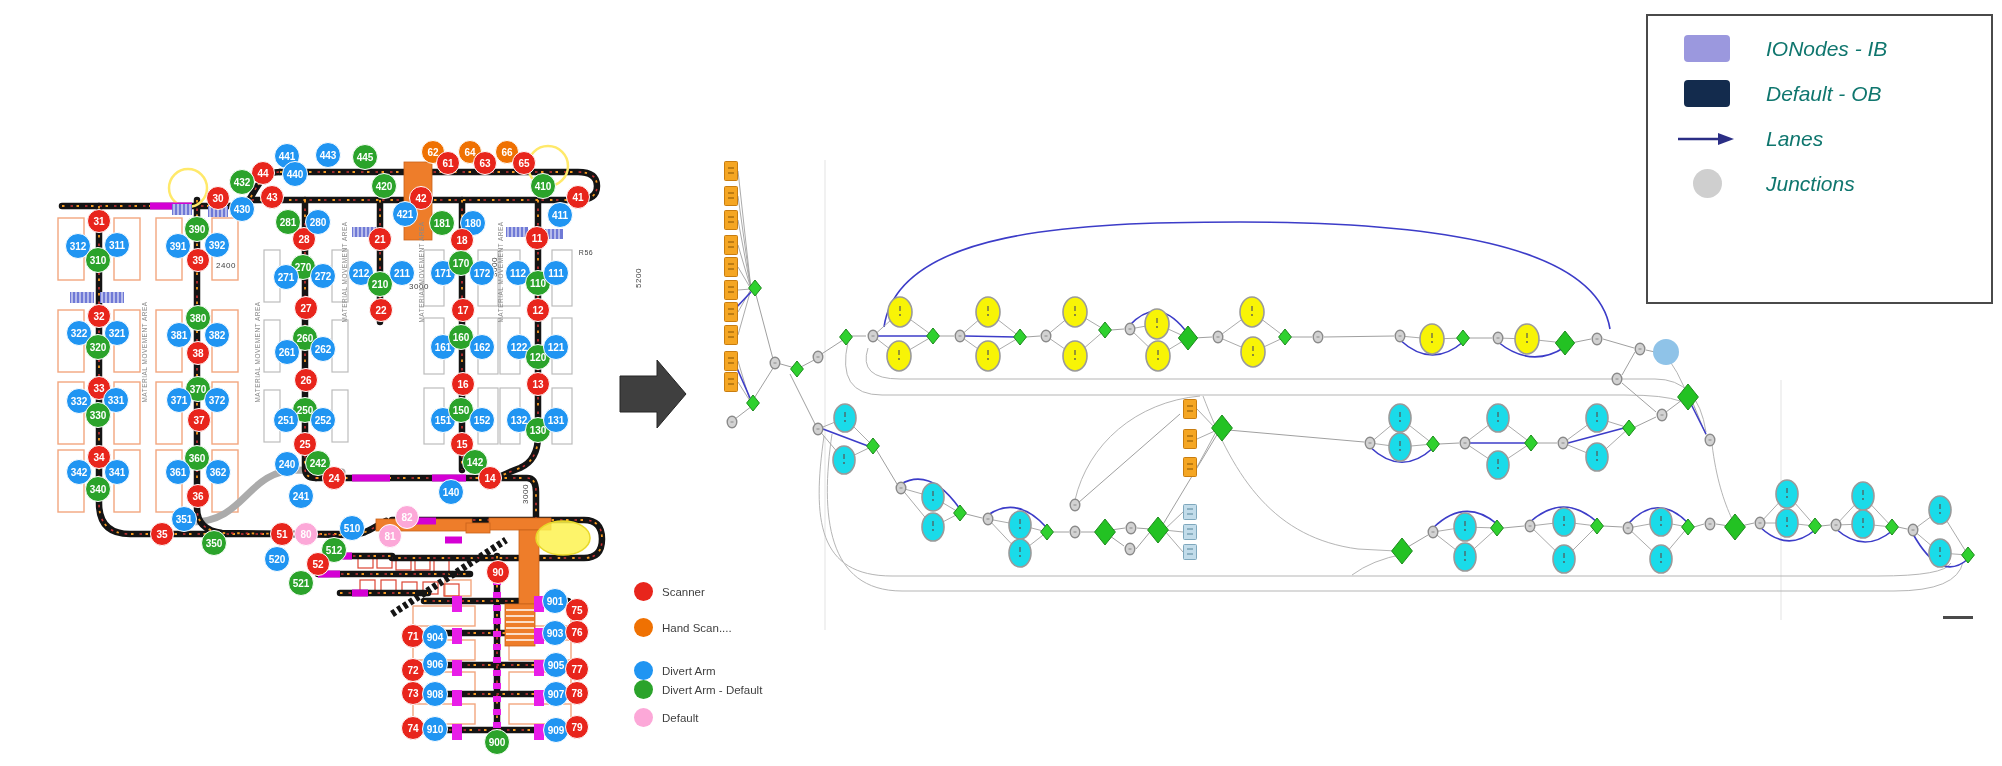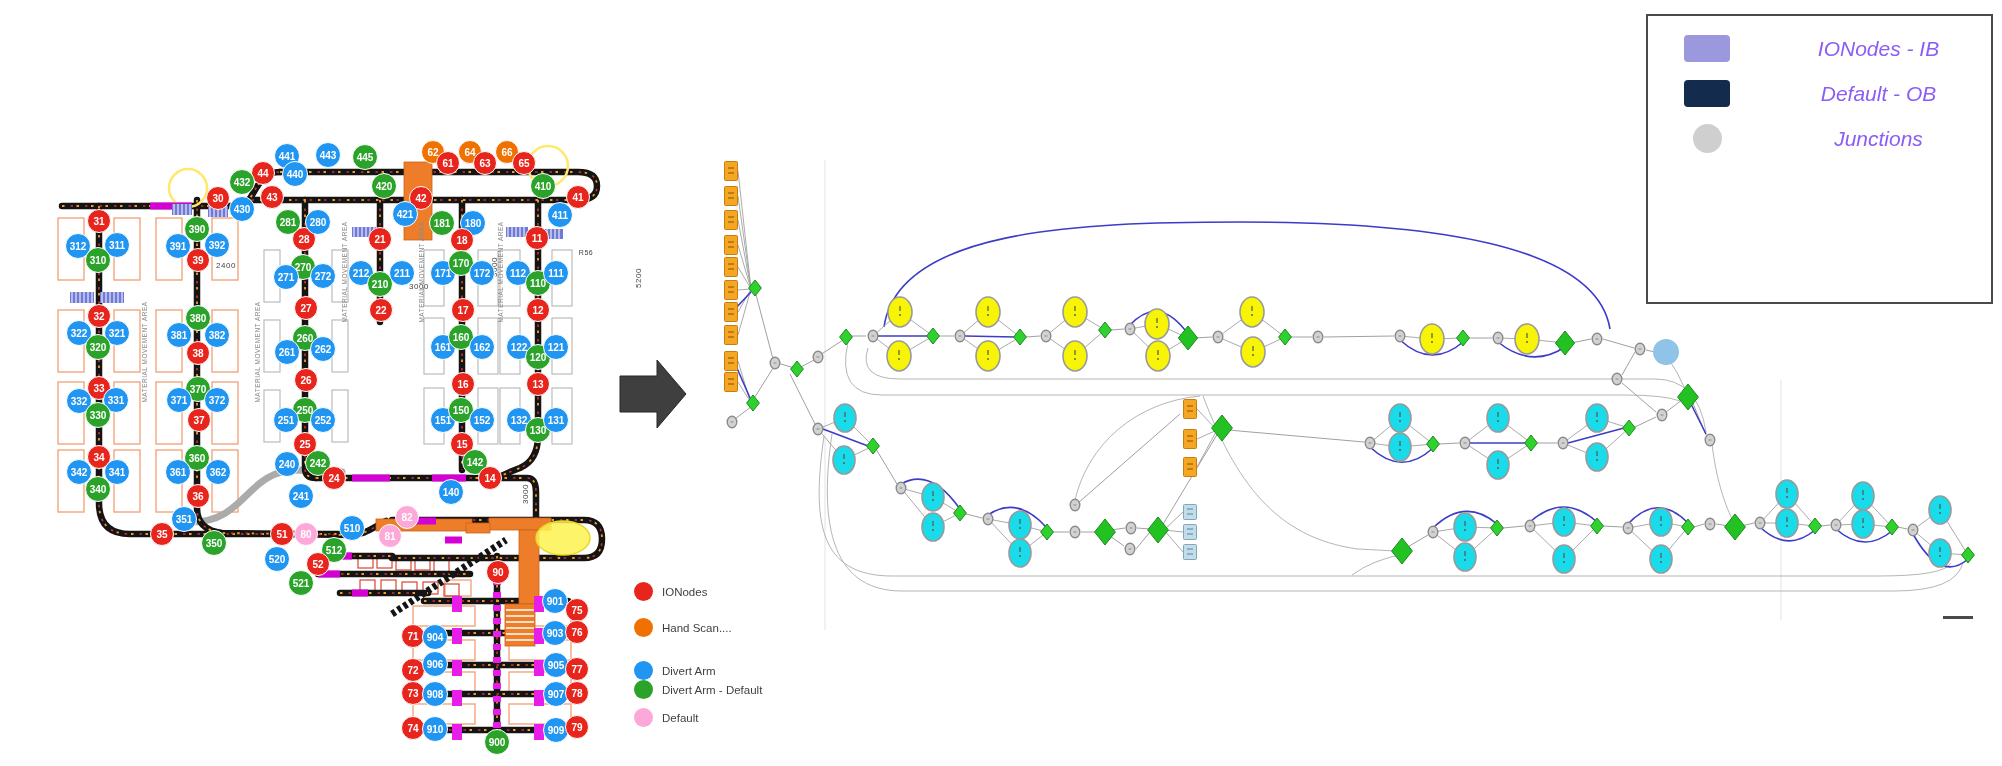--- a/index.html
+++ b/index.html
@@ -4,21 +4,21 @@
 <style>
   html,body{margin:0;padding:0;background:#fff;}
   #stage{position:relative;width:2002px;height:766px;background:#fff;overflow:hidden;
          font-family:"Liberation Sans",sans-serif;}
   #scene{position:absolute;left:0;top:0;}
   
   #legend-right{position:absolute;left:1646px;top:14px;width:347px;height:290px;
     border:2px solid #4a4a4a;background:#fff;box-sizing:border-box;padding-top:10px;}
   .lrow{height:45px;display:flex;align-items:center;}
   .licon{width:118px;display:flex;justify-content:center;align-items:center;gap:7px;}
-  .ltext{flex:1;font-style:italic;font-size:21px;color:#8b5cf6;text-align:center;}
+  .ltext{flex:1;font-style:italic;font-size:21px;color:#0f766e;}
   .sw-rect{width:46px;height:27px;border-radius:4px;display:inline-block;}
   .sw-diamond{width:24px;height:24px;transform:rotate(45deg);border-radius:3px;display:inline-block;}
   .sw-ellipse{width:33px;height:39px;border-radius:50%;display:inline-block;}
   .sw-circle{width:29px;height:29px;border-radius:50%;display:inline-block;}
   
   #legend-left{position:absolute;left:634px;top:582px;width:190px;}
   .mrow{display:flex;align-items:center;gap:9px;}
   .mdot{width:19px;height:19px;border-radius:50%;flex:0 0 auto;}
   .mlab{font-size:11.5px;color:#3f3f3f;}
 </style>
@@ -1393,30 +1393,39 @@
       <span class="ltext">IONodes - IB</span>
     </div>
     <div class="lrow">
       <span class="licon">
           <span class="sw-rect" style="background: rgb(19, 43, 77);"></span>
         </span>
       <span class="ltext">Default - OB</span>
     </div>
     <div class="lrow">
       <span class="licon">
+        <svg width="62" height="16">
+          <line id="lane-ic-line" x1="2" y1="8" x2="42" y2="8" stroke-width="2.5" stroke="#2b2e85"></line>
+          <polygon id="lane-ic-head" points="42,2 58,8 42,14" fill="#2b2e85"></polygon>
+        </svg>
+      </span>
+      <span class="ltext">Lanes</span>
+    </div>
+    <div class="lrow">
+      <span class="licon">
           <span class="sw-circle" style="background: rgb(207, 207, 207);"></span>
         </span>
       <span class="ltext">Junctions</span>
     </div>
   </div>
 
   <div id="legend-left">
     <div class="mrow" style="margin-top:0">
       <span class="mdot" style="background: rgb(232, 37, 28);"></span>
-      <span class="mlab">IONodes</span>
+      <span class="mlab">Scanner</span>
     </div>
     <div class="mrow" style="margin-top:17px">
       <span class="mdot" style="background: rgb(239, 113, 2);"></span>
       <span class="mlab">Hand Scan....</span>
     </div>
     <div class="mrow" style="margin-top:24px">
       <span class="mdot" style="background: rgb(32, 149, 242);"></span>
       <span class="mlab">Divert Arm</span>
     </div>
     <div class="mrow" style="margin-top:0">

